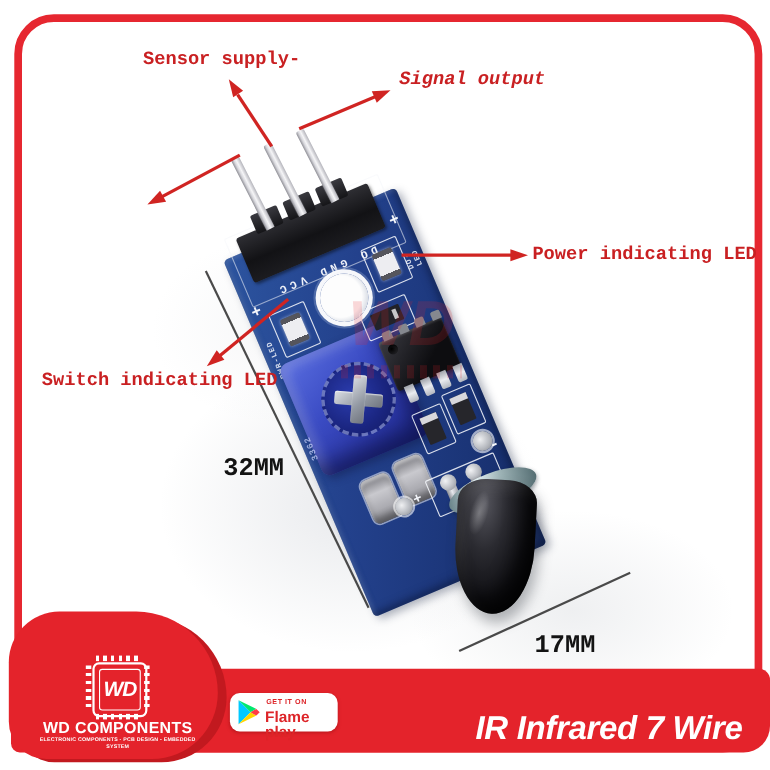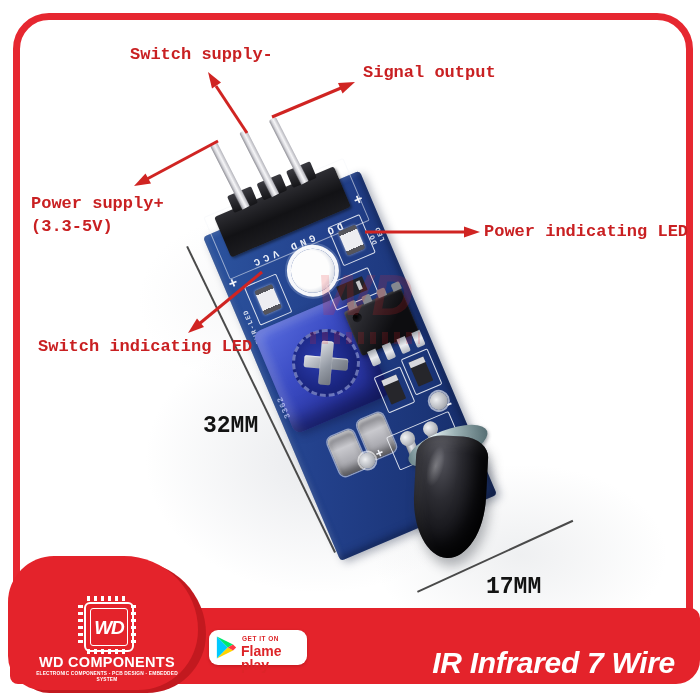--- a/index.html
+++ b/index.html
@@ -17,21 +17,21 @@
   
   .dimline{position:absolute;height:1.5px;background:#4a4a4a;transform-origin:0 0;z-index:3;}
   #dim32{left:188px;top:246px;width:340px;transform:rotate(64.2deg);}
   #dim17{left:417px;top:591px;width:171px;transform:rotate(-24.6deg);}
   .dimtext{position:absolute;z-index:3;color:#131313;font:bold 23px/1 "Liberation Mono",monospace;}
   #dimtext32{left:203px;top:415px;}
   #dimtext17{left:486px;top:576px;}
   
   .lbl{position:absolute;z-index:9;color:#c92022;font:bold 17px/1.35 "Liberation Mono",monospace;white-space:pre;}
   #lbl-pminus{left:130px;top:44px;}
-  #lbl-sigout{left:363px;top:62px;}
+  #lbl-sigout{left:363px;top:62px;font-style:italic;}
   #lbl-pplus{left:31px;top:193px;}
   #lbl-switchled{left:38px;top:336px;}
   #lbl-pwrled{left:484px;top:221px;}
   .arrows{position:absolute;left:0;top:0;z-index:8;}
   
   .board{position:absolute;left:203px;top:237px;width:170px;height:352px;z-index:4;
     transform:rotate(-23deg);transform-origin:0 0;
     background:linear-gradient(115deg,#2c549f 0%,#23418c 40%,#1b3578 75%,#142a63 100%);
     border-radius:4px;
     box-shadow:3px 4px 8px rgba(30,40,70,.35), inset -2px -3px 8px rgba(8,16,46,.55),
@@ -276,23 +276,22 @@
       <polygon points="355,82 342.5,93.5 338,83" stroke="none"></polygon>
       <line x1="218" y1="141" x2="147" y2="179"></line>
       <polygon points="134,186 145.5,173.5 151,183.5" stroke="none"></polygon>
       <line x1="262" y1="272" x2="199" y2="324"></line>
       <polygon points="188,333 197,318.5 204,327" stroke="none"></polygon>
       <line x1="365" y1="232" x2="466" y2="232"></line>
       <polygon points="480,232 464,226.5 464,237.5" stroke="none"></polygon>
     </g>
   </svg>
 
-  <div class="lbl" id="lbl-pminus">Switch supply-</div>
+  <div class="lbl" id="lbl-pminus">Sensor supply-</div>
   <div class="lbl" id="lbl-sigout">Signal output</div>
-  <div class="lbl" id="lbl-pplus"><span>Power supply+</span><br><span>(3.3-5V)</span></div>
   <div class="lbl" id="lbl-switchled">Switch indicating LED</div>
   <div class="lbl" id="lbl-pwrled">Power indicating LED</div>
 
   <div class="banner"></div>
   <div class="blob-echo"></div>
   <div class="blob"></div>
 
   <div class="chiplogo">
     <div class="pins-h ph-t"></div>
     <div class="pins-h ph-b"></div>

